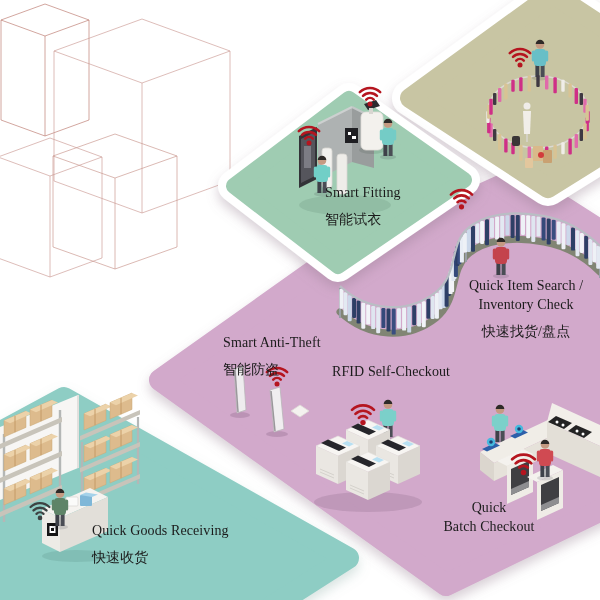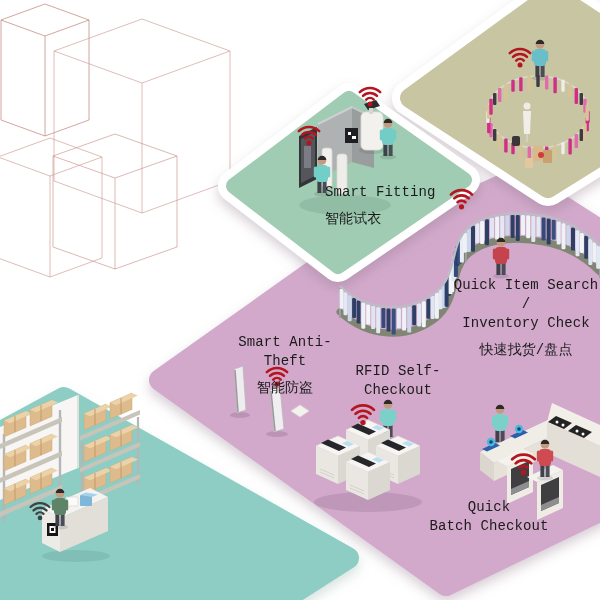--- a/index.html
+++ b/index.html
@@ -1,22 +1,22 @@
 <!DOCTYPE html>
 <html style="--c-wifi_red: #b5151f; --c-wifi_dark: #3d4242; --c-platform_green: #9fccb2; --c-platform_olive: #c8c5a3; --c-platform_pink: #d2a9cb; --c-platform_teal: #8ecdc4; --c-text: #1b1b1b; --c-wireframe: #c9968e;"><head>
 <meta charset="utf-8">
 <style>
   html,body{margin:0;padding:0;background:#fff;}
   .scene{position:relative;width:600px;height:600px;overflow:hidden;background:#ffffff;
-         font-family:Liberation Mono, monospace;}
+         font-family:Liberation Serif, serif;}
   .scene svg{position:absolute;left:0;top:0;}
   .label{position:absolute;color:var(--c-text,#1b1b1b);font-size:14px;line-height:19px;
          letter-spacing:.1px;white-space:nowrap;}
   .label.center{text-align:center;white-space:normal;}
-  .label.right{text-align:center;white-space:normal;}
+  .label.right{text-align:left;white-space:normal;}
   .label .zh{margin-top:8px;}
 </style>
 </head>
 <body>
 
 <div class="scene">
 <svg width="600" height="600" viewBox="0 0 600 600">
   <defs>
     <symbol id="wifi" viewBox="0 0 26 22" overflow="visible">
       <circle cx="13" cy="19" r="2.5" fill="currentColor"></circle>
@@ -474,13 +474,17 @@
   <div>Smart Anti-Theft</div>
   <div class="zh">智能防盗</div>
 </div>
 <div class="label right" style="left:332px;top:362px;width:132px">
   <div>RFID Self-Checkout</div>
 </div>
 <div class="label center" style="left:418px;top:498px;width:142px">
   <div>Quick</div>
   <div>Batch Checkout</div>
 </div>
+<div class="label" style="left:92px;top:521px">
+  <div>Quick Goods Receiving</div>
+  <div class="zh">快速收货</div>
+</div>
 </div>
 
 </body></html>

